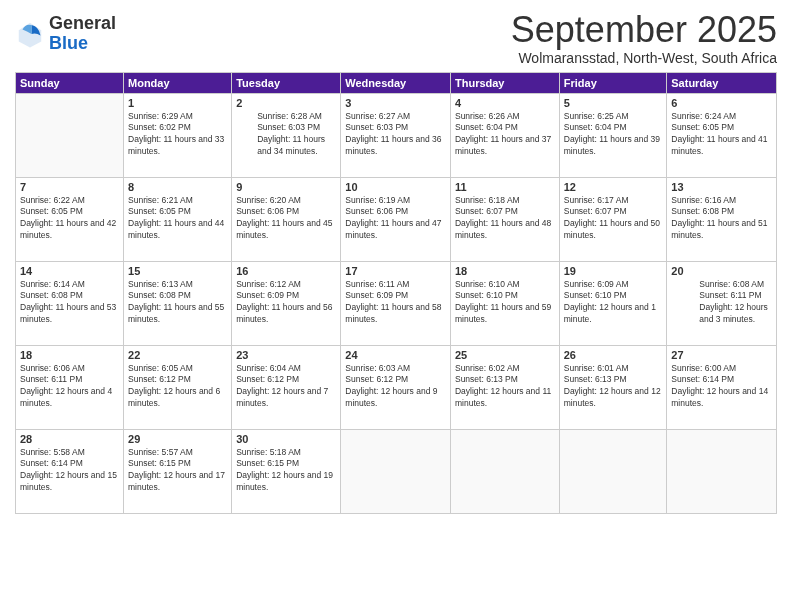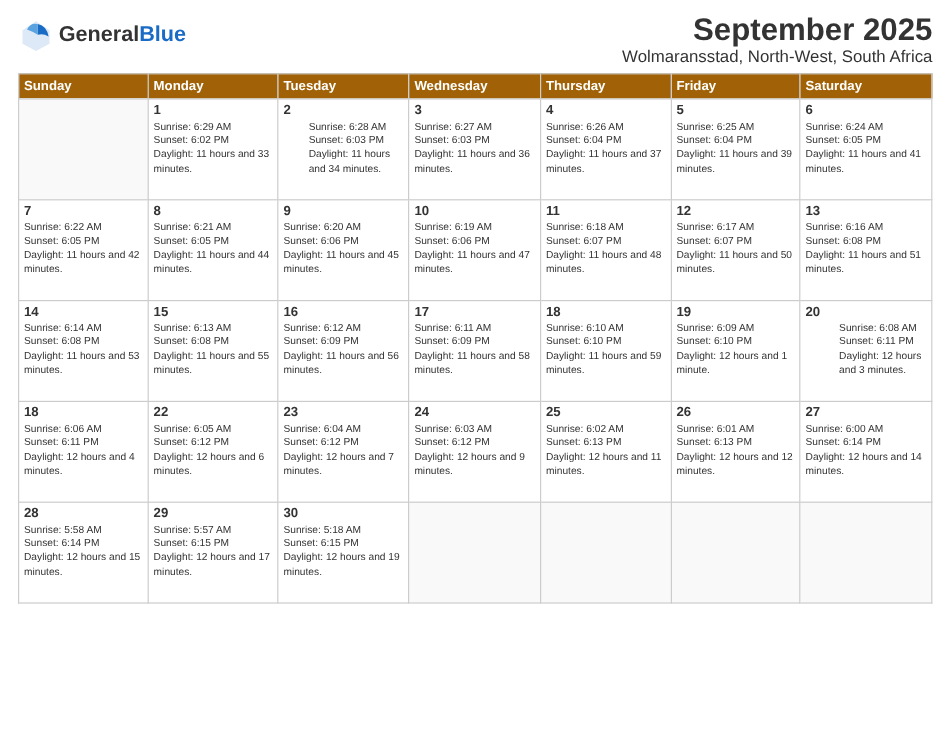--- a/index.html
+++ b/index.html
@@ -21,53 +21,53 @@
       justify-content: space-between;
       margin-bottom: 6px;
     }
     .logo {
       display: flex;
       align-items: center;
       margin-top: 4px;
     }
     .logo-text {
       display: flex;
-      flex-direction: row;
+      flex-direction: column;
       font-size: 18px;
       font-weight: bold;
       line-height: 1.1;
     }
     .logo-general { color: #333; }
     .logo-blue { color: #1a6bc5; }
     .logo-icon {
       width: 30px;
       height: 30px;
       margin-right: 4px;
     }
     .title-block {
       text-align: right;
     }
     .title-block h1 {
-      font-size: 26px;
-      font-weight: bold;
+      font-size: 36px;
+      font-weight: normal;
       color: #333;
       line-height: 1.1;
     }
     .title-block h2 {
       font-size: 14px;
       font-weight: normal;
       color: #333;
     }
     .calendar {
       width: 100%;
       border-collapse: collapse;
       font-size: 9.5px;
     }
     .calendar thead tr th {
-      background: #a16207;
+      background: #4c1d95;
       color: #fff;
       padding: 4px 4px;
       font-size: 11px;
       font-weight: bold;
       text-align: left;
       border: 1px solid #ccc;
     }
     .calendar tbody tr td {
       border: 1px solid #ccc;
       vertical-align: top;

